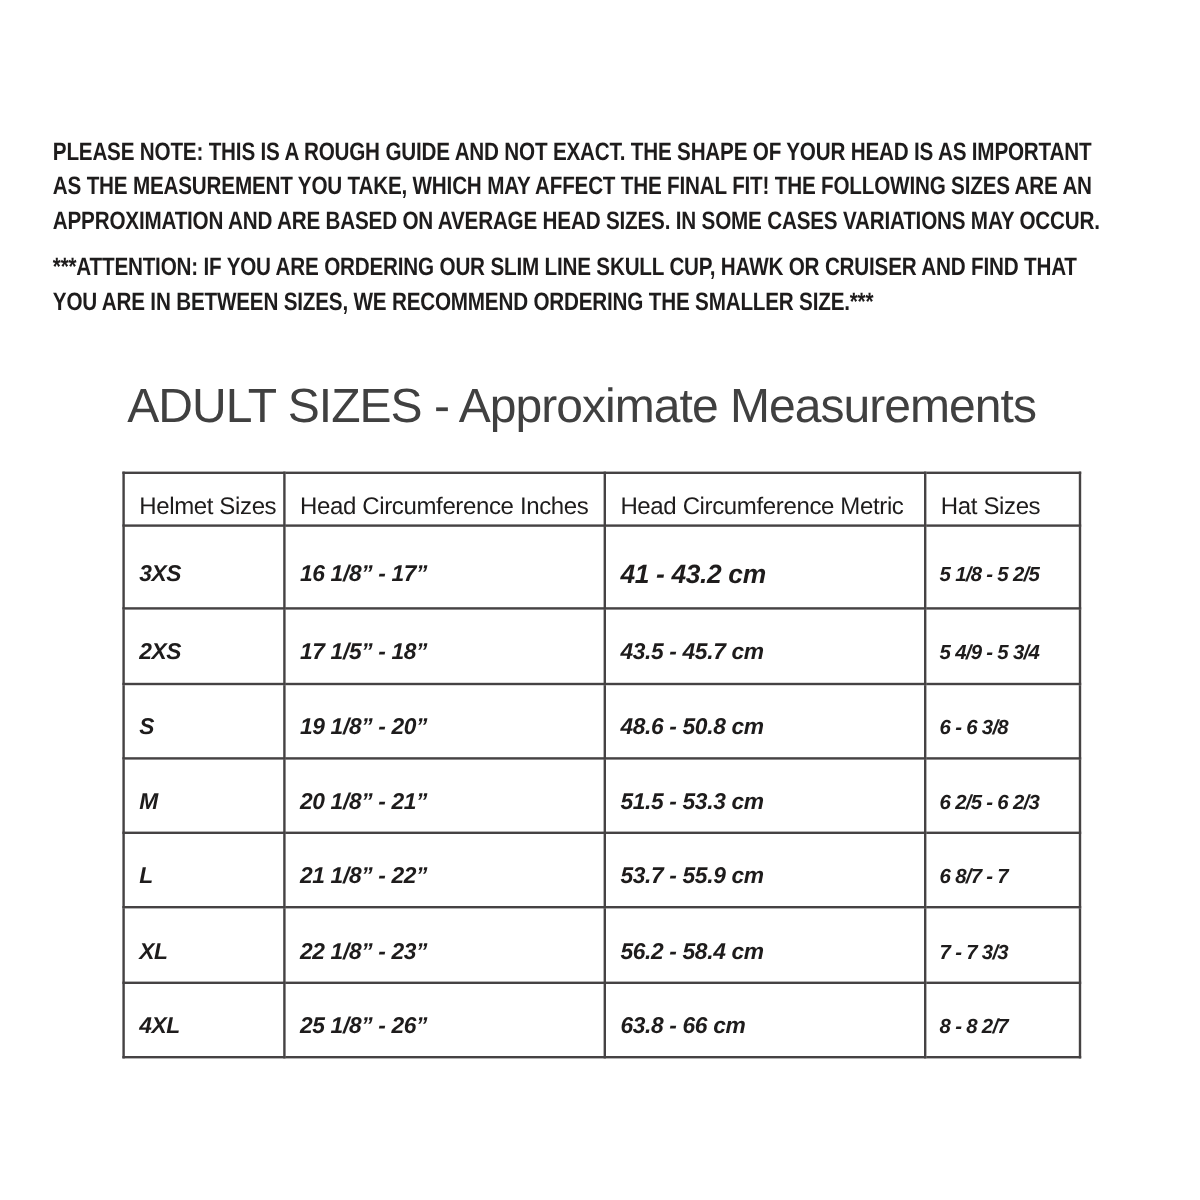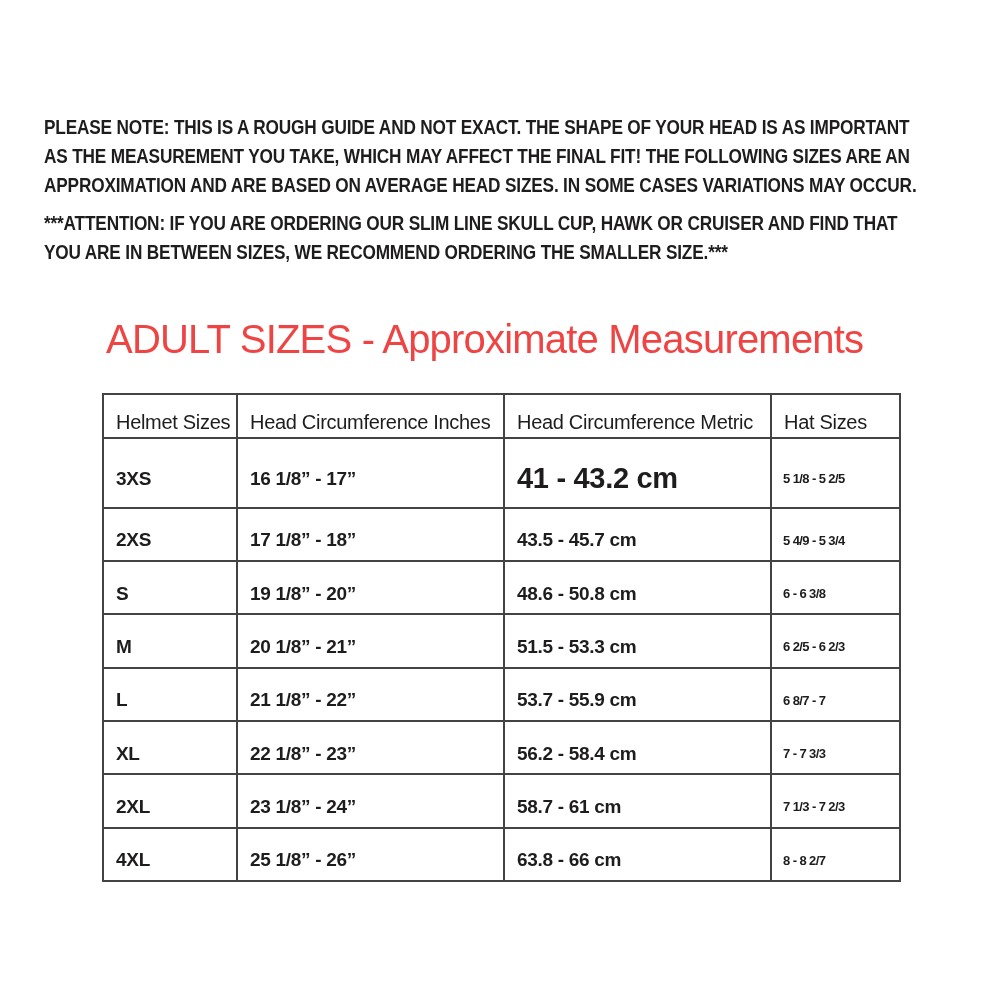--- a/index.html
+++ b/index.html
@@ -36,21 +36,21 @@
   }
   
   .title {
     position: absolute;
     left: 106px;
     top: 317px;
     font-size: 40px;
     font-weight: 400;
     letter-spacing: -0.8px;
     white-space: nowrap;
-    color: #ef4444;
+    color: #404040;
   }
   
   table.size-table {
     position: absolute;
     left: 102px;
     top: 393px;
     width: 797px;
     height: 489px;
     border-collapse: collapse;
     table-layout: fixed;
@@ -58,41 +58,41 @@
   .size-table th,
   .size-table td {
     border: 2px solid #454243;
     padding: 12px 4px 0 12px;
     text-align: left;
     vertical-align: middle;
     overflow: hidden;
     color: #1e1c1c;
   }
   .size-table thead tr { height: 44px; }
-  .size-table tbody tr { height: 27px; }
+  .size-table tbody tr { height: 27px; font-style: italic; }
   .size-table th {
     font-size: 20px;
     font-weight: 400;
     letter-spacing: -0.3px;
     white-space: nowrap;
   }
   .size-table td {
     font-size: 19px;
     font-weight: 700;
     letter-spacing: -0.3px;
     white-space: nowrap;
   }
   .size-table td.c-hat {
-    font-size: 13px;
+    font-size: 17px;
     letter-spacing: -0.6px;
     padding-left: 11px;
   }
   
   .size-table tbody tr:first-child td.c-cm {
-    font-size: 29px;
+    font-size: 22px;
   }
 </style>
 </head>
 <body>
 
 <div id="page">
 
   <div class="notes">
     <div class="note-block">
       <div class="note-line">PLEASE NOTE: THIS IS A ROUGH GUIDE AND NOT EXACT. THE SHAPE OF YOUR HEAD IS AS IMPORTANT</div>
@@ -124,21 +124,21 @@
     </thead>
     <tbody>
       <tr>
         <td class="c-size">3XS</td>
         <td class="c-in">16 1/8” - 17”</td>
         <td class="c-cm">41 - 43.2 cm</td>
         <td class="c-hat">5 1/8 - 5 2/5</td>
       </tr>
       <tr>
         <td class="c-size">2XS</td>
-        <td class="c-in">17 1/8” - 18”</td>
+        <td class="c-in">17 1/5” - 18”</td>
         <td class="c-cm">43.5 - 45.7 cm</td>
         <td class="c-hat">5 4/9 - 5 3/4</td>
       </tr>
       <tr>
         <td class="c-size">S</td>
         <td class="c-in">19 1/8” - 20”</td>
         <td class="c-cm">48.6 - 50.8 cm</td>
         <td class="c-hat">6 - 6 3/8</td>
       </tr>
       <tr>
@@ -153,26 +153,20 @@
         <td class="c-cm">53.7 - 55.9 cm</td>
         <td class="c-hat">6 8/7 - 7</td>
       </tr>
       <tr>
         <td class="c-size">XL</td>
         <td class="c-in">22 1/8” - 23”</td>
         <td class="c-cm">56.2 - 58.4 cm</td>
         <td class="c-hat">7 - 7 3/3</td>
       </tr>
       <tr>
-        <td class="c-size">2XL</td>
-        <td class="c-in">23 1/8” - 24”</td>
-        <td class="c-cm">58.7 - 61 cm</td>
-        <td class="c-hat">7 1/3 - 7 2/3</td>
-      </tr>
-      <tr>
         <td class="c-size">4XL</td>
         <td class="c-in">25 1/8” - 26”</td>
         <td class="c-cm">63.8 - 66 cm</td>
         <td class="c-hat">8 - 8 2/7</td>
       </tr>
     </tbody>
   </table>
 
 </div>
 

